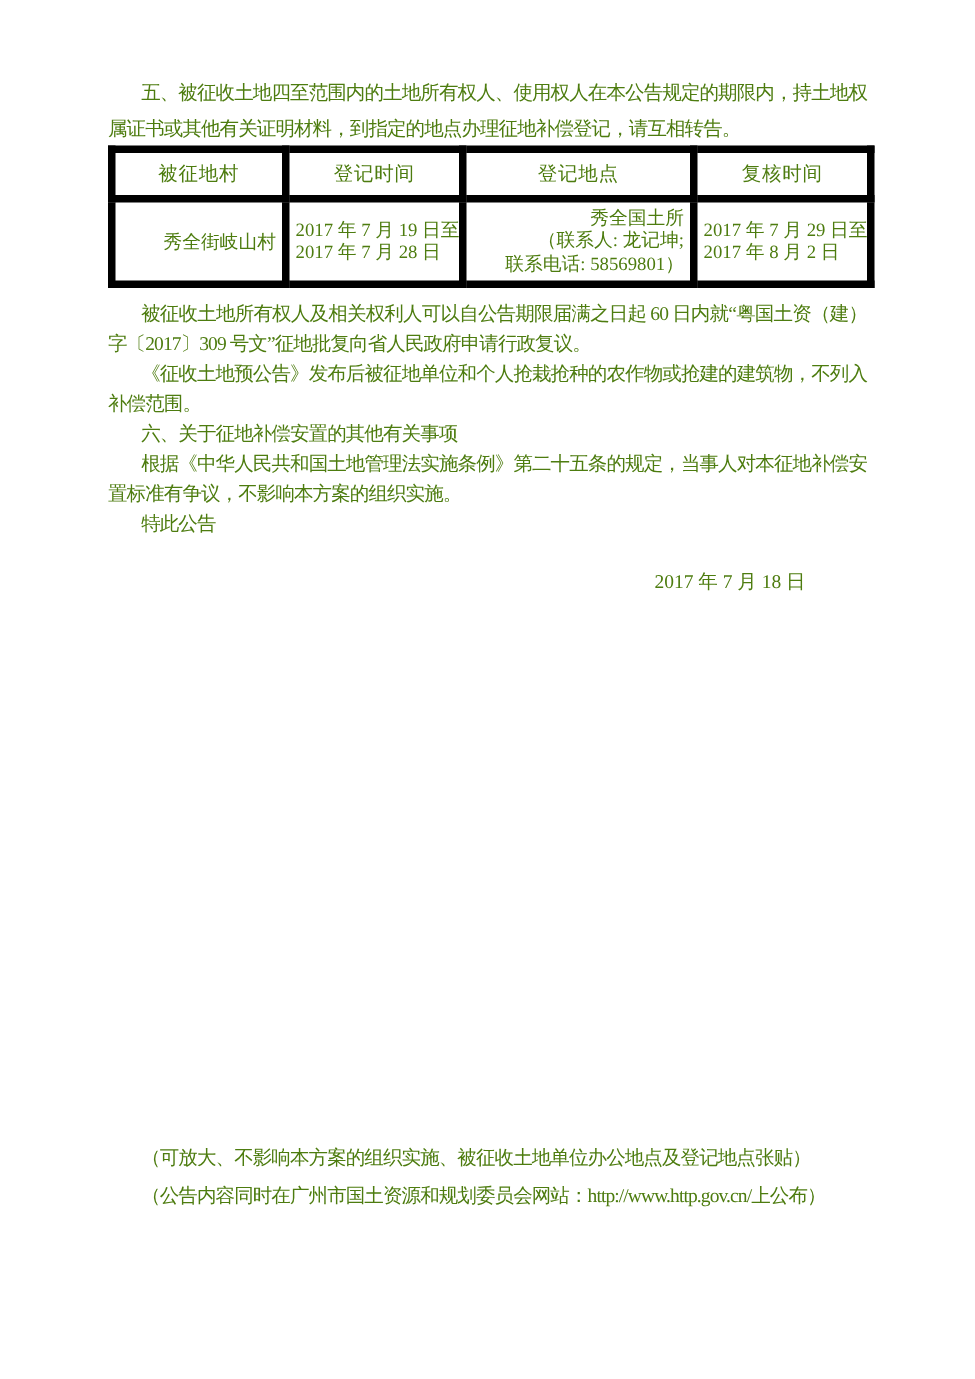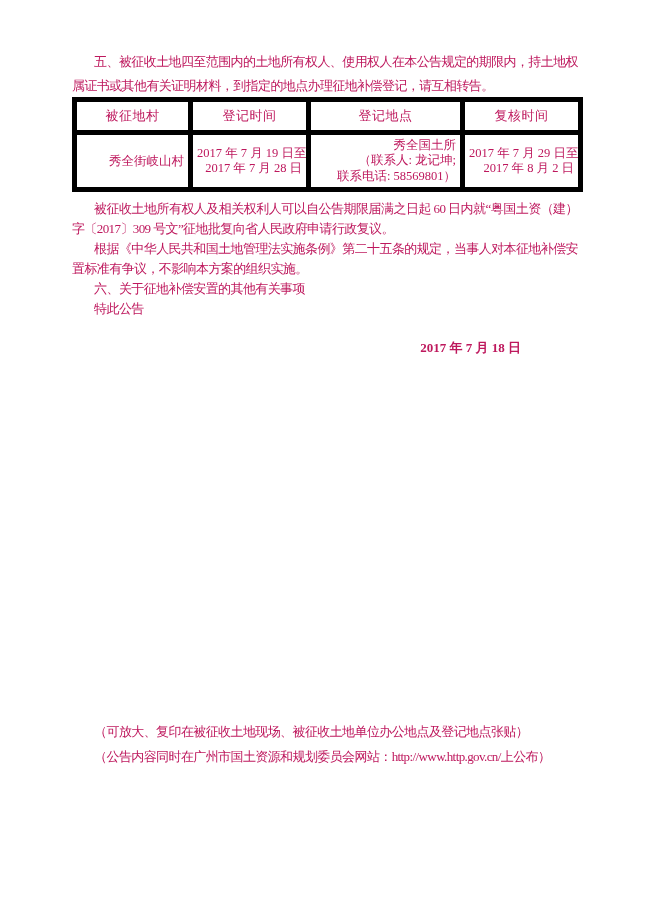--- a/index.html
+++ b/index.html
@@ -2,21 +2,21 @@
 <html><head>
 <meta charset="utf-8">
 <style>
   html,body{margin:0;padding:0;background:#ffffff;}
   .page{
     position:relative;
     width:650px;height:884px;
     background:#ffffff;
     overflow:hidden;
     font-family:"Liberation Serif","DejaVu Serif",serif;
-    color:#be185d;
+    color:#4d7c0f;
   }
   .content{
     position:absolute;
     left:72px;top:50px;
     width:506px;
   }
   .para{
     margin:0;
     font-size:13px;
     line-height:20px;
@@ -45,28 +45,27 @@
     text-align:center;
     letter-spacing:0.5px;
   }
   .reg-table td{
     font-size:12.5px;
     height:48px;
     vertical-align:middle;
   }
   .cell-line{line-height:15.5px;white-space:nowrap;}
   .c-center{text-align:right;margin-top:40px;}
-  .c-left{text-align:right;padding-left:7px;margin-left:22px;}
+  .c-left{text-align:left;padding-left:7px;margin-left:22px;}
   .date-line{
-    margin:19px 57px 0 0;
+    margin:19px 41px 0 0;
     text-align:right;
     font-size:13px;
     line-height:20px;
     letter-spacing:0;
-    font-weight:bold;
   }
   .spacer{height:362px;}
   .note{
     margin:0;
     font-size:13px;
     line-height:24.5px;
     letter-spacing:-0.6px;
     text-indent:1.7em;
     text-align:left;
     white-space:nowrap;
@@ -110,29 +109,30 @@
           <td class="c-left">
             <div class="cell-line">2017 年 7 月 29 日至</div>
             <div class="cell-line">2017 年 8 月 2 日</div>
           </td>
         </tr>
       </tbody>
     </table>
 
     <p class="para mt">被征收土地所有权人及相关权利人可以自公告期限届满之日起 60 日内就“粤国土资（建）字〔2017〕309 号文”征地批复向省人民政府申请行政复议。</p>
 
+    <p class="para">《征收土地预公告》发布后被征地单位和个人抢栽抢种的农作物或抢建的建筑物，不列入补偿范围。</p>
+
+    <p class="para">六、关于征地补偿安置的其他有关事项</p>
 
     <p class="para">根据《中华人民共和国土地管理法实施条例》第二十五条的规定，当事人对本征地补偿安置标准有争议，不影响本方案的组织实施。</p>
-
-    <p class="para">六、关于征地补偿安置的其他有关事项</p>
 
     <p class="para">特此公告</p>
 
     <p class="date-line">2017 年 7 月 18 日</p>
 
     <div class="spacer"></div>
 
-    <p class="note">（可放大、复印在被征收土地现场、被征收土地单位办公地点及登记地点张贴）</p>
+    <p class="note">（可放大、不影响本方案的组织实施、被征收土地单位办公地点及登记地点张贴）</p>
 
     <p class="note">（公告内容同时在广州市国土资源和规划委员会网站：http://www.http.gov.cn/上公布）</p>
 
   </div>
 </div>
 
 </body></html>

